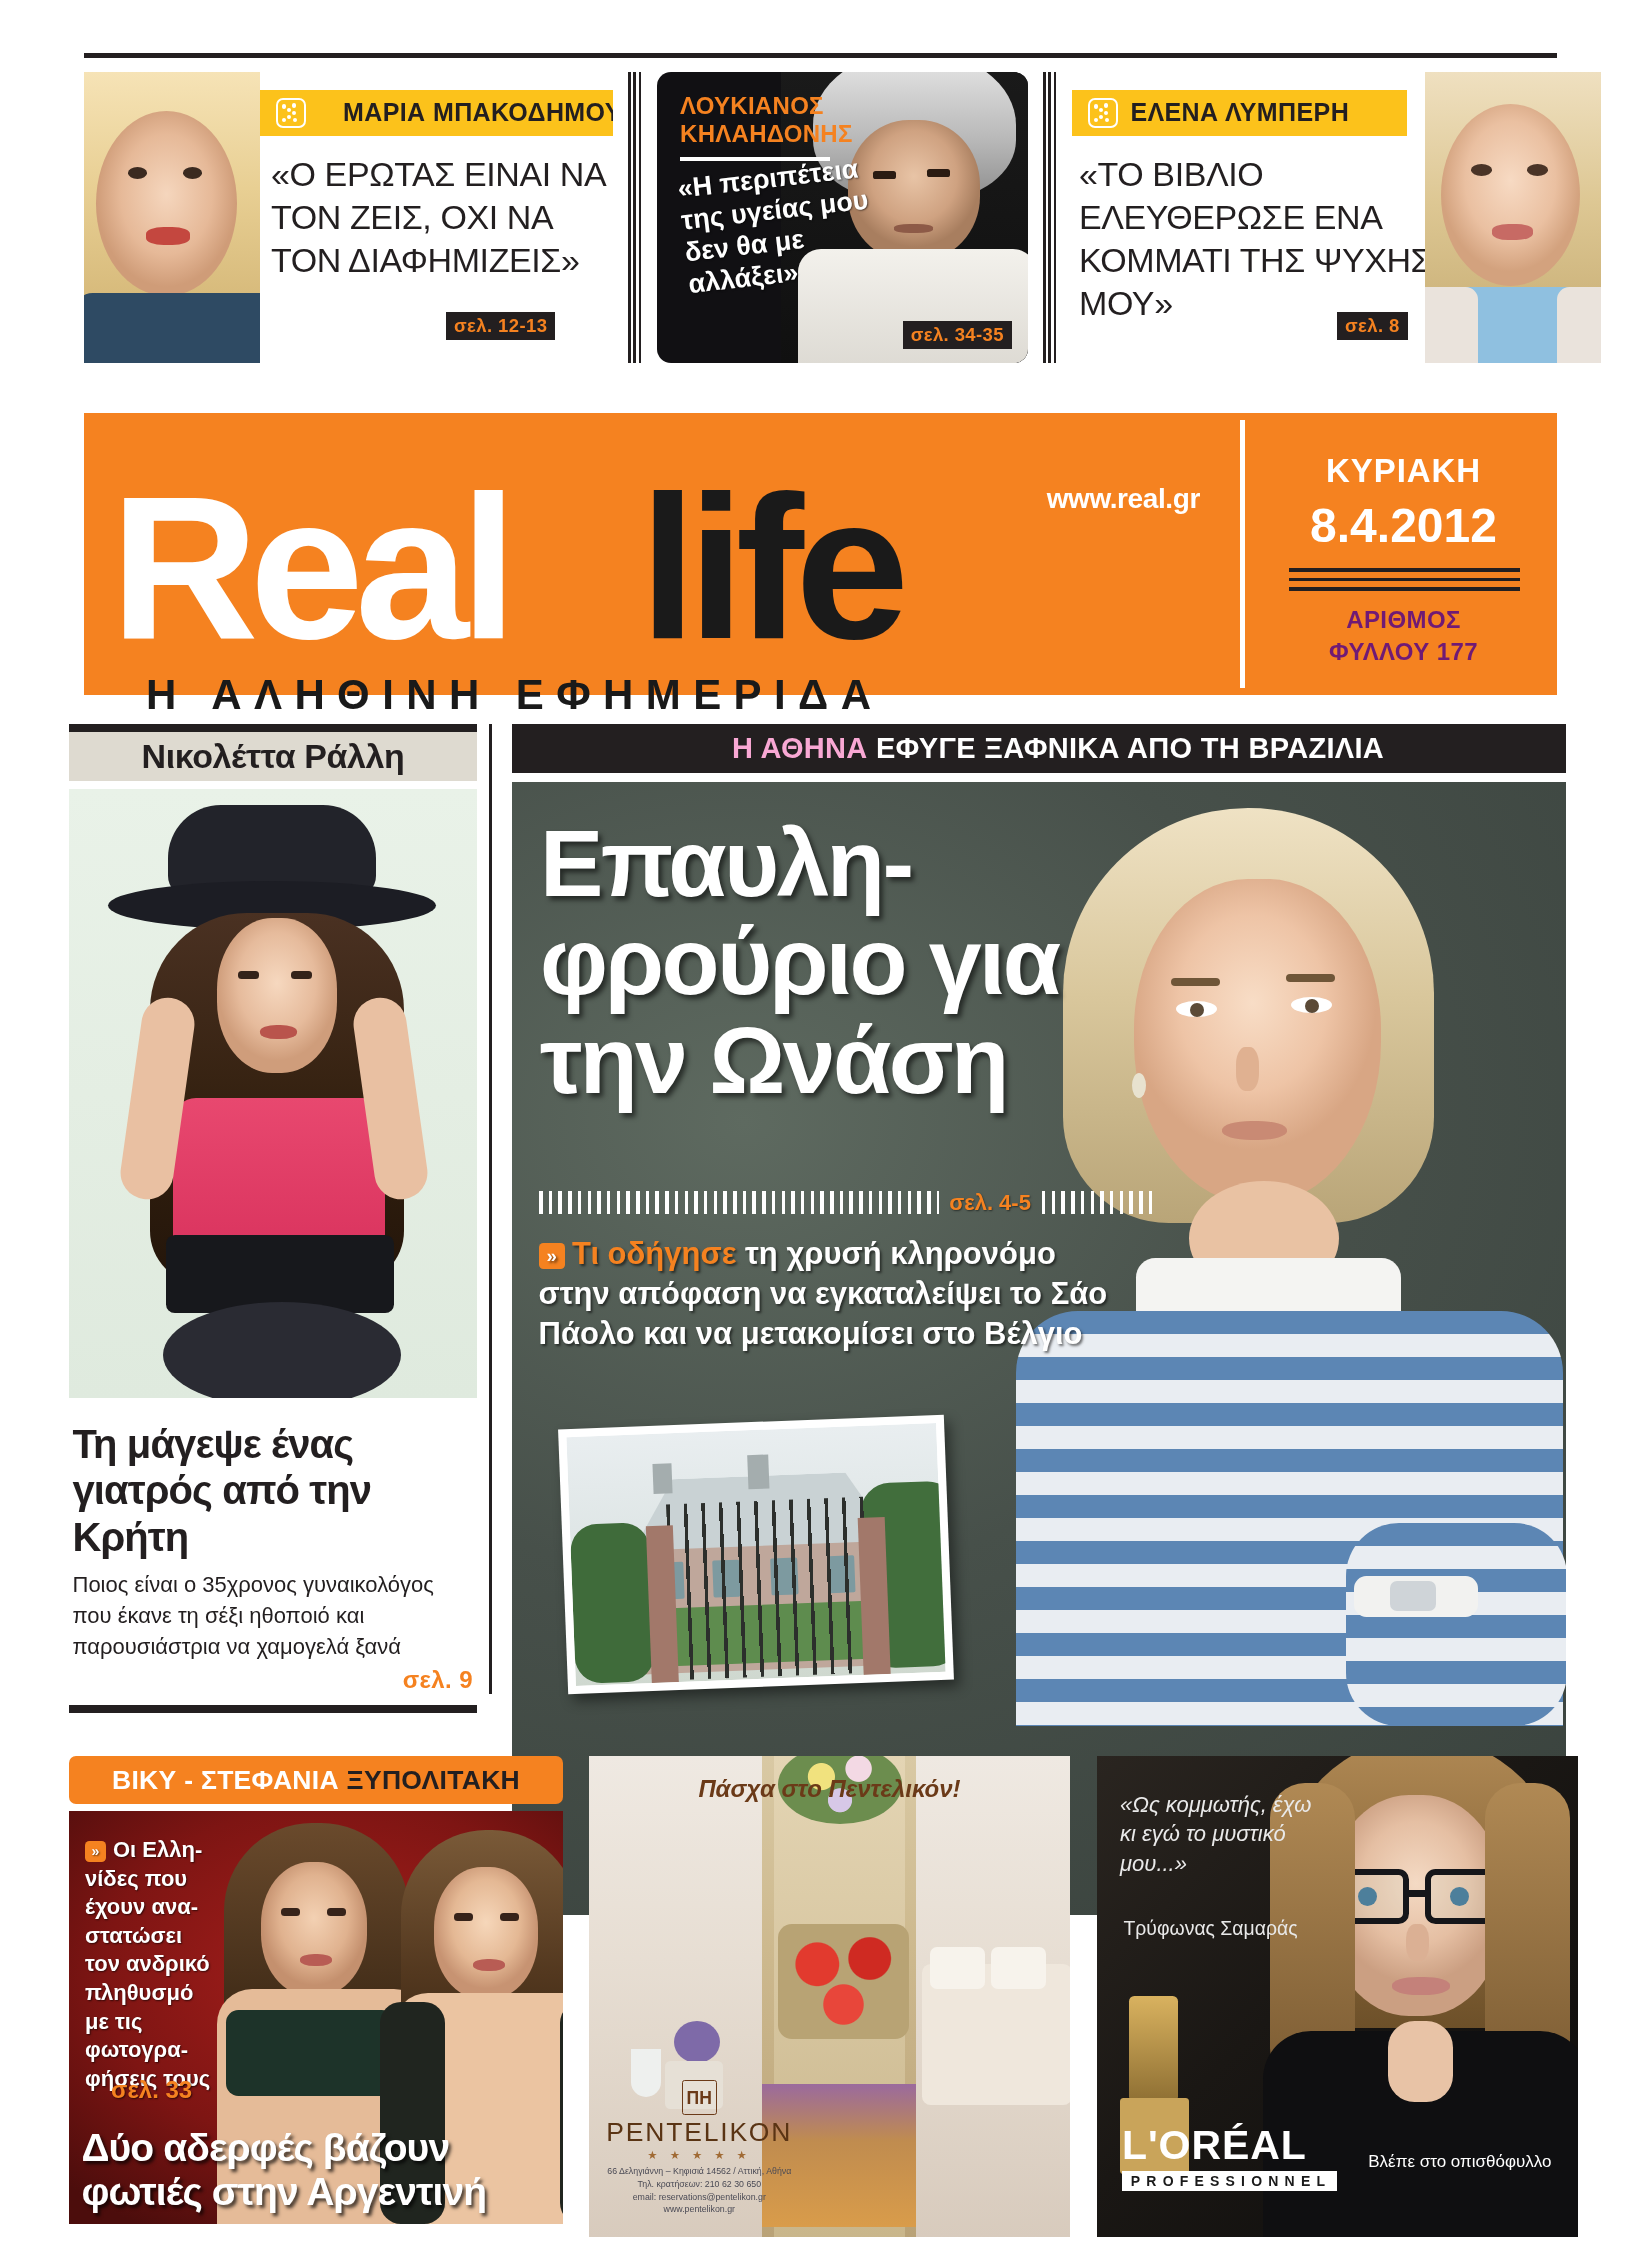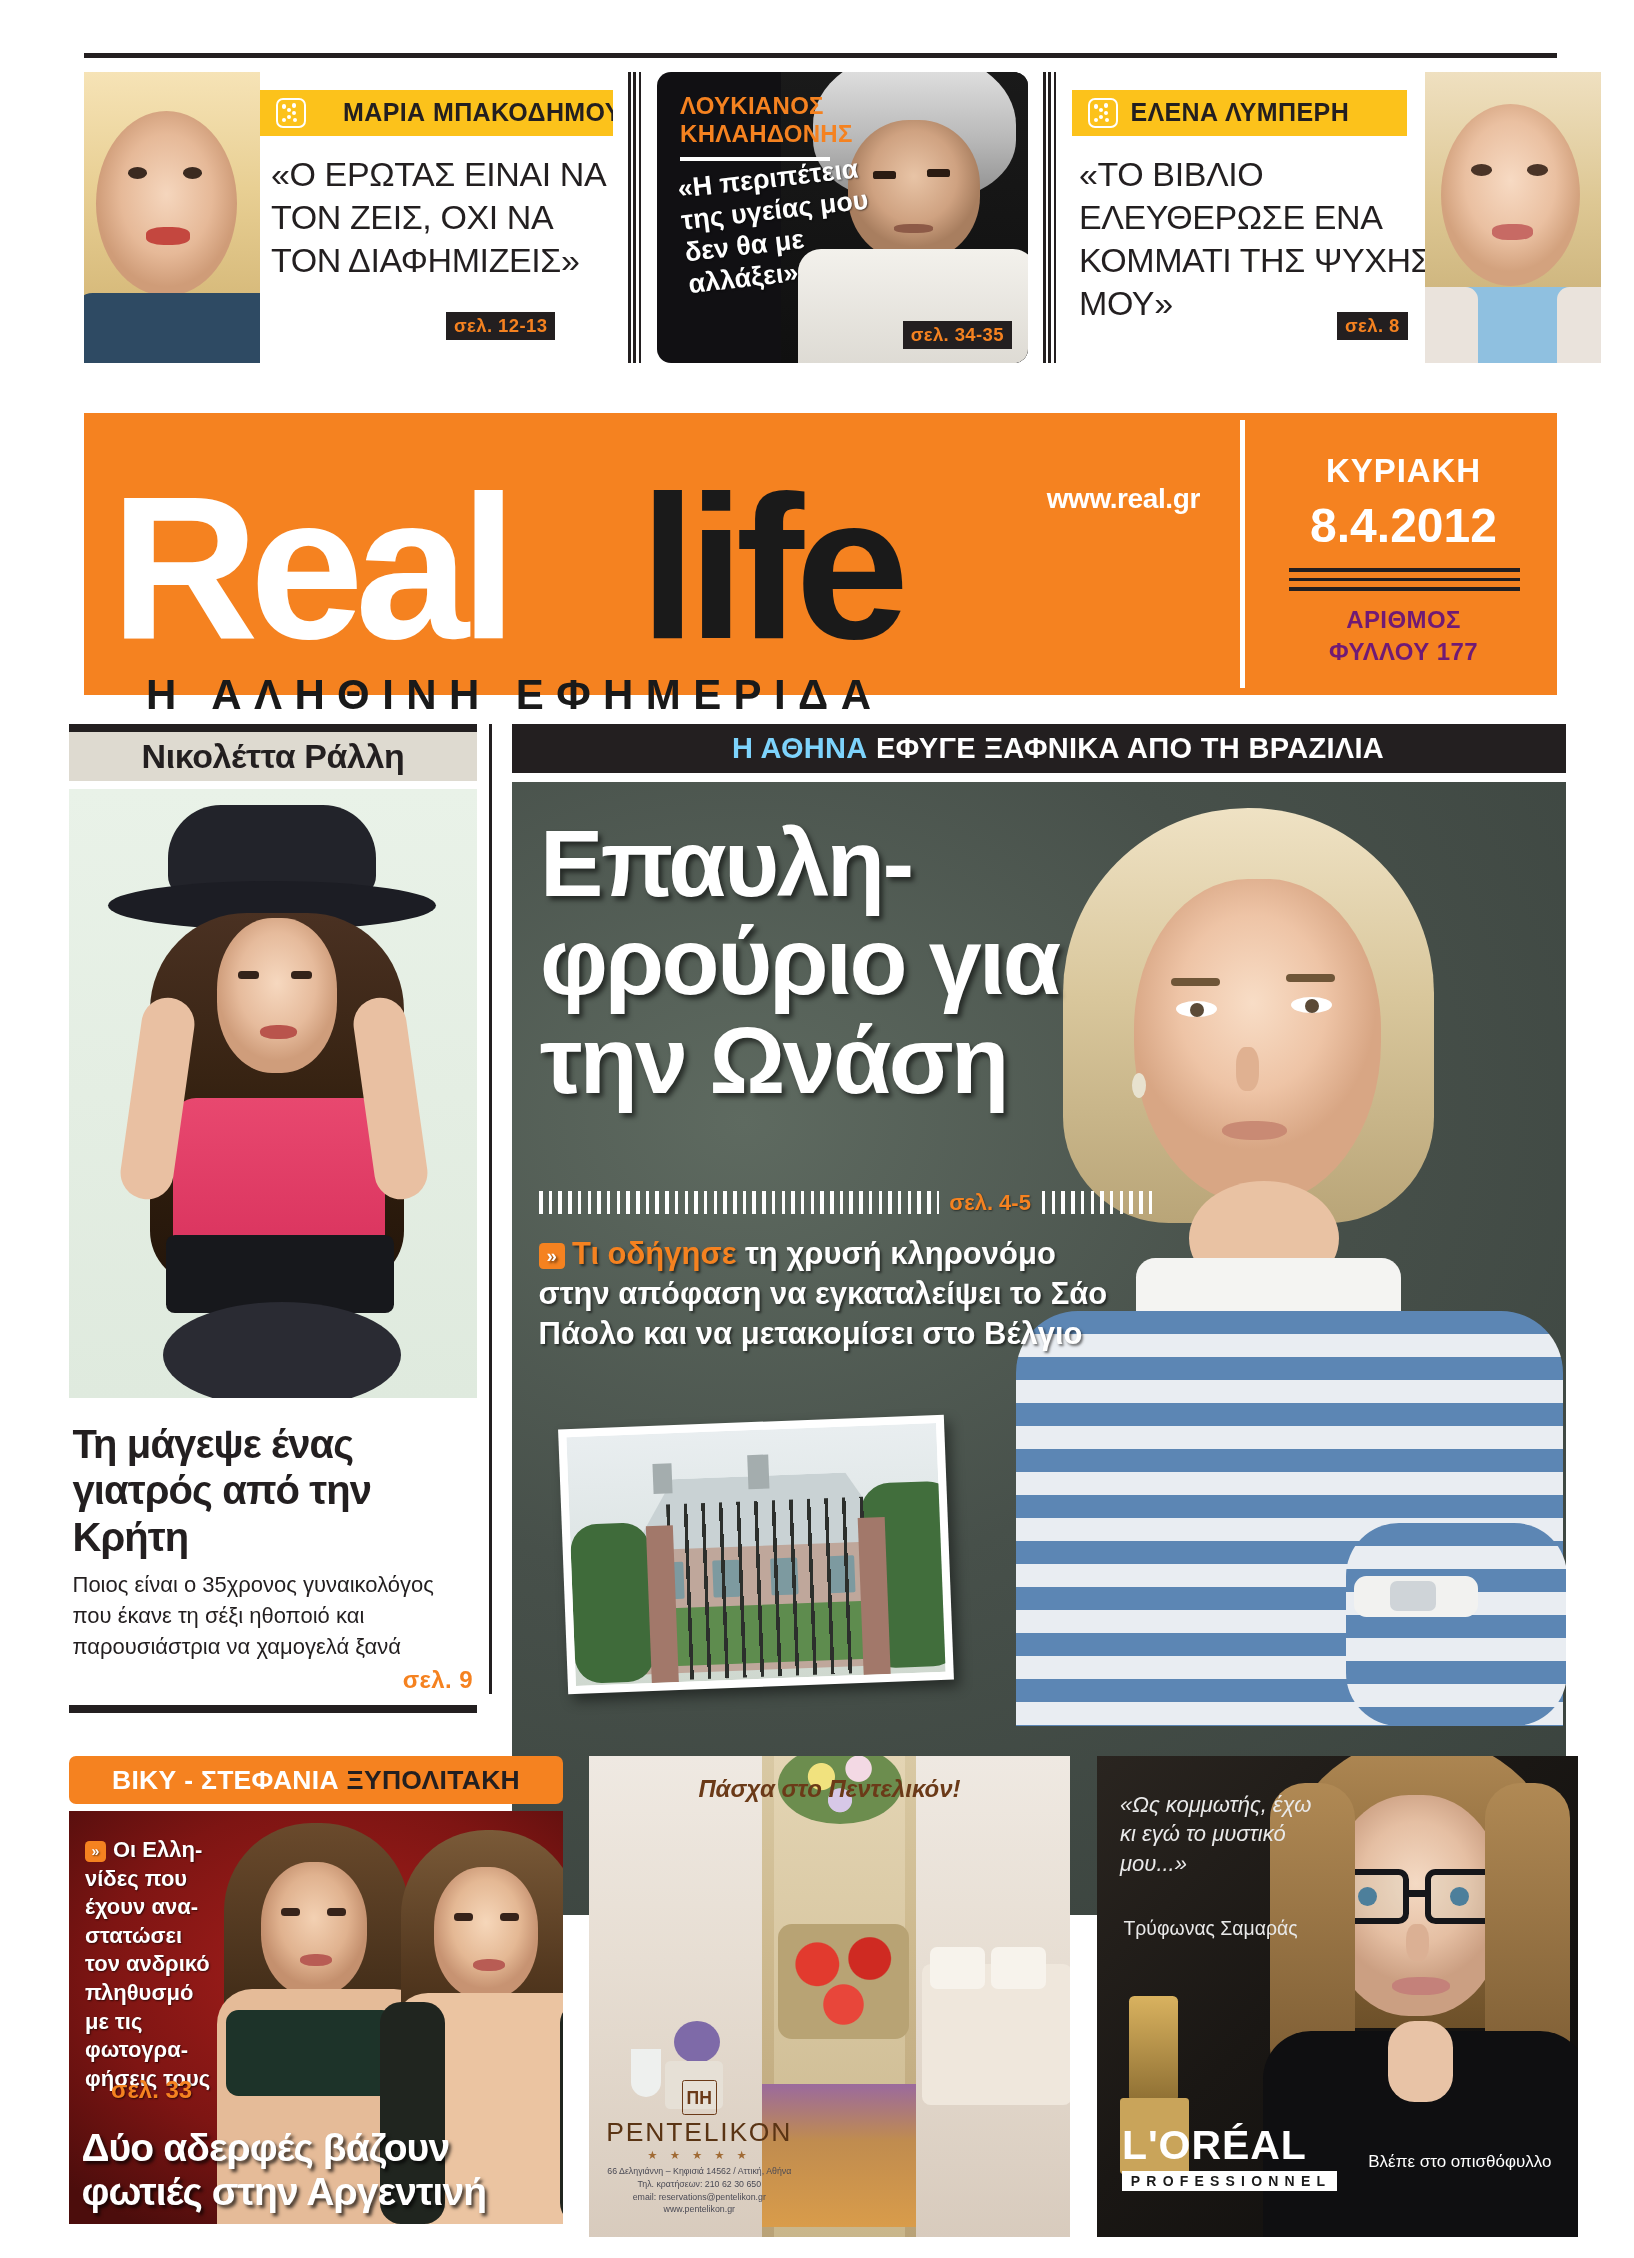--- a/index.html
+++ b/index.html
@@ -180,21 +180,21 @@
 
   
   .lead {
     position: absolute; left: 512px; top: 17.6px; width: 1054px; height: 582px;
   }
   .lead-kicker {
     position: absolute; left: 0; top: 0; width: 1054px; height: 49px;
     background: #231f20; display: flex; align-items: center; justify-content: center;
   }
   .lead-kicker span { font-weight: bold; font-size: 29px; letter-spacing:0.3px; color: #fff; }
-  .lead-kicker span em { color: #7dd3fc; font-style: normal; margin-left: 38px; }
+  .lead-kicker span em { color: #f9a8d4; font-style: normal; margin-left: 38px; }
   .lead-photo {
     position: absolute; left: 0; top: 58px; width: 1054px; height: 1133px;
     overflow: hidden;
     background:
       radial-gradient(120% 90% at 22% 30%, #5e6a60 0%, #47504a 45%, #39423d 100%);
   }
   .lead-person {
     position: absolute; right: -35px; top: 0; width: 670px; height: 933px;
   }
   .lead-title {

